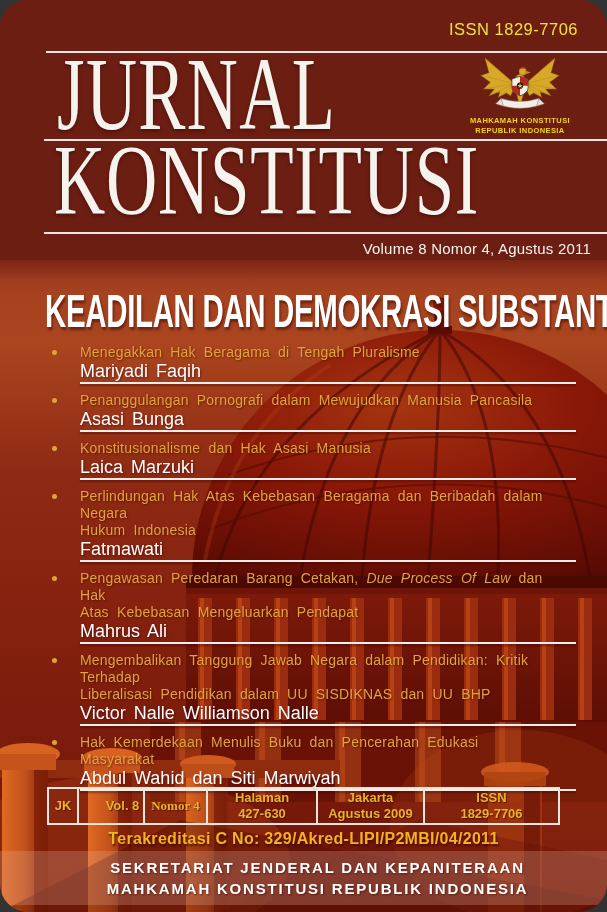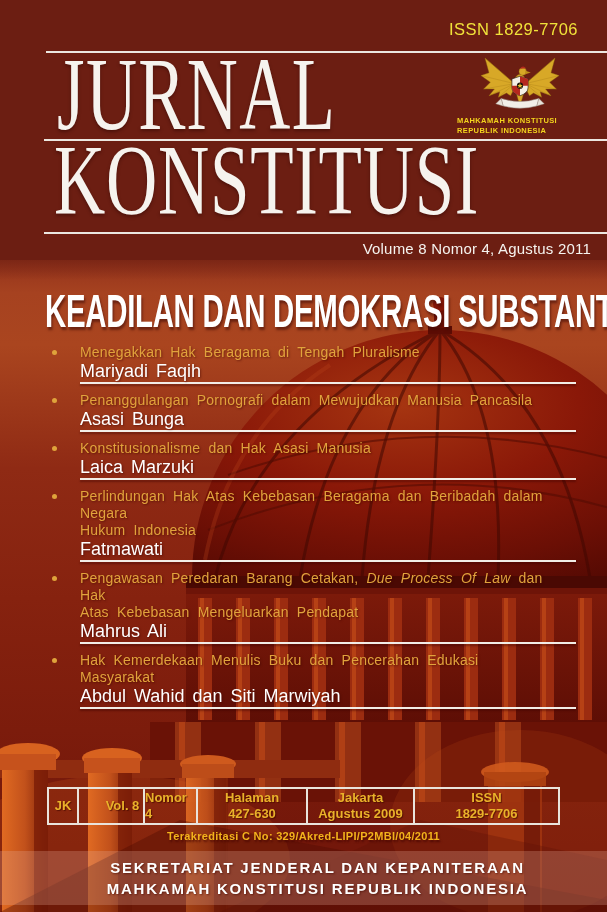--- a/index.html
+++ b/index.html
@@ -1,19 +1,20 @@
 <!DOCTYPE html>
 <html><head>
 <meta charset="utf-8">
 <style>
   html,body{margin:0;padding:0;background:#333;}
   .cover{
     position:relative;width:607px;height:912px;margin:0 auto;
     background:#6c1e12;overflow:hidden;
     font-family:"Liberation Sans",sans-serif;
+    border-radius:28px;
   }
   
   .photo-svg{position:absolute;left:0;top:260px;width:607px;height:652px;z-index:0;}
   .top-band{
     position:absolute;left:0;top:0;width:607px;height:280px;z-index:1;
     background:linear-gradient(180deg,#6c1e12 0%,#6c1e12 88%,rgba(108,30,18,0) 100%);
   }
   .content{position:absolute;inset:0;z-index:2;}
   
   .issn-top{
@@ -24,21 +25,21 @@
   .rule1{top:51px;left:46px;}
   .rule2{top:139px;left:44px;}
   .rule3{top:232px;left:44px;}
   .jtitle{
     position:absolute;color:#f6f3ee;font-family:"Liberation Serif",serif;
     line-height:1;transform-origin:left top;white-space:nowrap;
     text-shadow:0 2px 4px rgba(40,5,0,.45);
   }
   .jtitle1{left:57px;top:42px;font-size:104px;transform:scaleX(.68);letter-spacing:2px;}
   .jtitle2{left:54px;top:130px;font-size:100px;transform:scaleX(.71);letter-spacing:1px;}
-  .emblem-box{position:absolute;left:457px;top:54px;width:126px;}
+  .emblem-box{position:absolute;left:457px;top:54px;width:126px;text-align:center;}
   .emblem-box svg{width:86px;height:62px;display:block;margin:0 auto;}
   .emblem-caption{
     color:#f3d41d;font-size:7.5px;font-weight:bold;letter-spacing:.4px;line-height:10px;
   }
   .volume-line{
     position:absolute;top:240px;right:16px;color:#f5f3ef;font-size:15px;letter-spacing:.2px;
   }
   
   .theme{
     position:absolute;left:45px;top:284px;
@@ -70,28 +71,28 @@
     display:flex;border:2px solid #e9e4dc;box-sizing:border-box;
   }
   .cell{
     display:flex;flex-direction:column;justify-content:center;align-items:center;
     color:#e9b22a;font-weight:bold;font-size:13px;line-height:16px;
     text-shadow:1px 1px 1px rgba(70,10,0,.7);box-sizing:border-box;
   }
   .cell + .cell{border-left:2px solid #e9e4dc;}
   .cell:nth-child(1){width:28px;}
   .cell:nth-child(2){width:66px;padding-left:23px;}
-  .cell:nth-child(3){width:53px;}
+  .cell:nth-child(3){width:63px;font-family:Liberation Serif, serif;}
   .cell:nth-child(4){width:110px;}
   .cell:nth-child(5){width:107px;}
   .cell:nth-child(6){flex:1;}
   
   .accreditation{
     position:absolute;left:0;top:830px;width:607px;text-align:center;
-    color:#f2b31c;font-weight:bold;font-size:11px;letter-spacing:.3px;
+    color:#f2b31c;font-weight:bold;font-size:16px;letter-spacing:.3px;
     text-shadow:1px 2px 2px rgba(70,5,0,.8);
   }
   .footer-band{
     position:absolute;left:0;top:851px;width:607px;height:54px;
     background:rgba(228,170,150,.28);
     display:flex;flex-direction:column;justify-content:center;gap:2px;
   }
   .footer-line{
     text-align:center;color:#ffffff;font-weight:bold;font-size:15px;
     letter-spacing:1.8px;line-height:19px;
@@ -318,20 +319,27 @@
       </div>
 
       <div class="article">
         <span class="bullet"></span>
         <div class="a-title"><span>Pengawasan Peredaran Barang Cetakan, </span><em>Due Process Of Law</em><span> dan Hak
 Atas Kebebasan Mengeluarkan Pendapat</span></div>
         <div class="a-author">Mahrus Ali</div>
         <div class="sep"></div>
       </div>
 
+      <div class="article">
+        <span class="bullet"></span>
+        <div class="a-title"><span>Mengembalikan Tanggung Jawab Negara dalam Pendidikan: Kritik Terhadap
+Liberalisasi Pendidikan dalam UU SISDIKNAS dan UU BHP</span><em></em><span></span></div>
+        <div class="a-author">Victor Nalle Williamson Nalle</div>
+        <div class="sep"></div>
+      </div>
 
 
       <div class="article">
         <span class="bullet"></span>
         <div class="a-title"><span>Hak Kemerdekaan Menulis Buku dan Pencerahan Edukasi Masyarakat</span><em></em><span></span></div>
         <div class="a-author">Abdul Wahid dan Siti Marwiyah</div>
         <div class="sep"></div>
       </div>
 
     </div>

